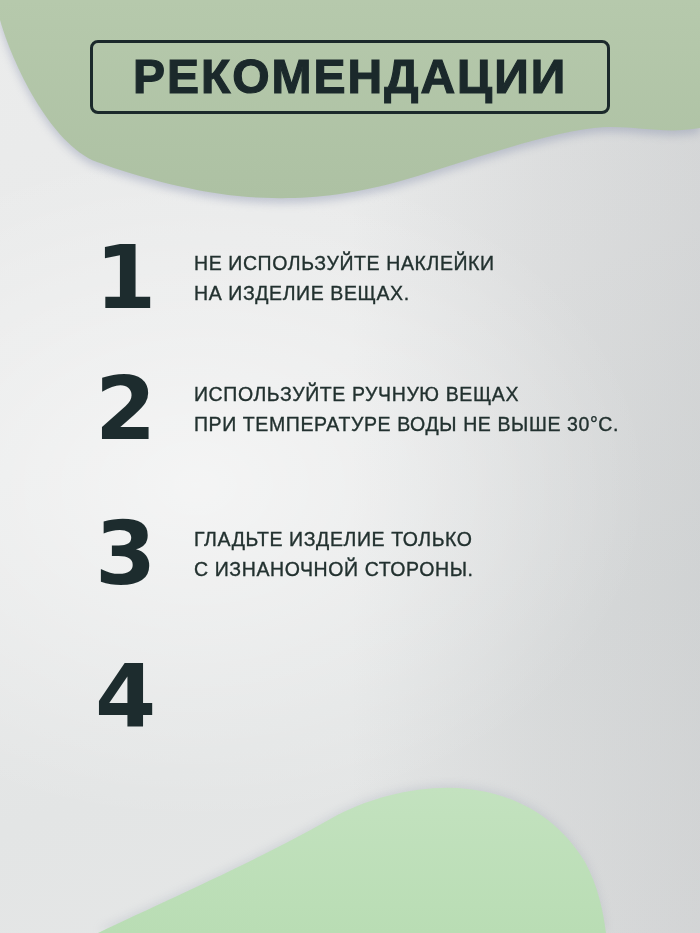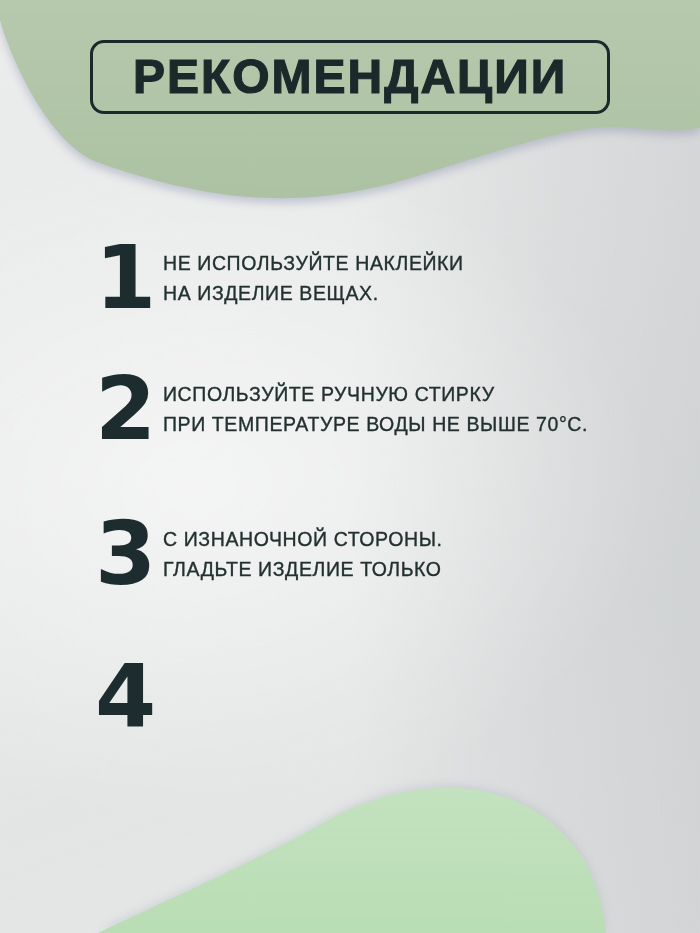--- a/index.html
+++ b/index.html
@@ -14,21 +14,21 @@
       linear-gradient(90deg, rgba(0,0,0,0) 50%, rgba(110,115,120,0.10) 78%, rgba(110,115,120,0.16) 100%),
       linear-gradient(160deg, #ebecec 0%, #e8e9e9 40%, #e3e5e5 70%, #e6e7e7 100%);
   }
   .blobs { position:absolute; inset:0; width:700px; height:933px; display:block; }
   .blob-top { filter: drop-shadow(0 5px 4px rgba(130,140,170,0.40)); }
   .blob-bottom { filter: drop-shadow(0 -3px 4px rgba(140,150,170,0.22)); }
 
   .title-box {
     position:absolute; left:90px; top:40px; width:520px; height:74px;
     box-sizing:border-box;
-    border:3px solid #1b292b; border-radius:14px;
+    border:3px solid #1b292b; border-radius:8px;
     display:flex; align-items:center; justify-content:center;
   }
   .title-text {
     color:#1b292b; font-weight:bold; font-size:48px; letter-spacing:2px;
     -webkit-text-stroke:1.2px #1b292b;
     white-space:nowrap; padding-bottom:2px;
   }
 
   .item { position:absolute; left:95px; display:flex; align-items:center; }
   .item-1 { top:243px; }
@@ -39,20 +39,21 @@
     width:68px; flex:0 0 68px;
     font-family:"DejaVu Sans", sans-serif;
     font-weight:bold; font-size:88px; line-height:70px;
     color:#1d2c2e; text-align:left;
   }
   .txt {
     color:#22312f; font-size:19.5px; line-height:30px;
     letter-spacing:0.6px; font-weight:500;
     -webkit-text-stroke:0.35px #22312f;
     white-space:nowrap;
+    margin-left:31px;
   }
   .txt .line { display:block; }
 </style>
 </head>
 <body>
 
 <div class="poster">
 
   <svg class="blobs" viewBox="0 0 700 933" xmlns="http://www.w3.org/2000/svg" aria-hidden="true">
     <defs>
@@ -86,30 +87,30 @@
     <div class="num">1</div>
     <div class="txt">
       <span class="line">НЕ ИСПОЛЬЗУЙТЕ НАКЛЕЙКИ</span>
       <span class="line">НА ИЗДЕЛИЕ ВЕЩАХ.</span>
     </div>
   </div>
 
   <div class="item item-2">
     <div class="num">2</div>
     <div class="txt">
-      <span class="line">ИСПОЛЬЗУЙТЕ РУЧНУЮ СТИРКУ</span>
-      <span class="line">ПРИ ТЕМПЕРАТУРЕ ВОДЫ НЕ ВЫШЕ 70°С.</span>
+      <span class="line">ИСПОЛЬЗУЙТЕ РУЧНУЮ ВЕЩАХ</span>
+      <span class="line">ПРИ ТЕМПЕРАТУРЕ ВОДЫ НЕ ВЫШЕ 30°С.</span>
     </div>
   </div>
 
   <div class="item item-3">
     <div class="num">3</div>
     <div class="txt">
+      <span class="line">ГЛАДЬТЕ ИЗДЕЛИЕ ТОЛЬКО</span>
       <span class="line">С ИЗНАНОЧНОЙ СТОРОНЫ.</span>
-      <span class="line">ГЛАДЬТЕ ИЗДЕЛИЕ ТОЛЬКО</span>
     </div>
   </div>
 
   <div class="item item-4">
     <div class="num">4</div>
   </div>
 
 </div>
 
 </body></html>

